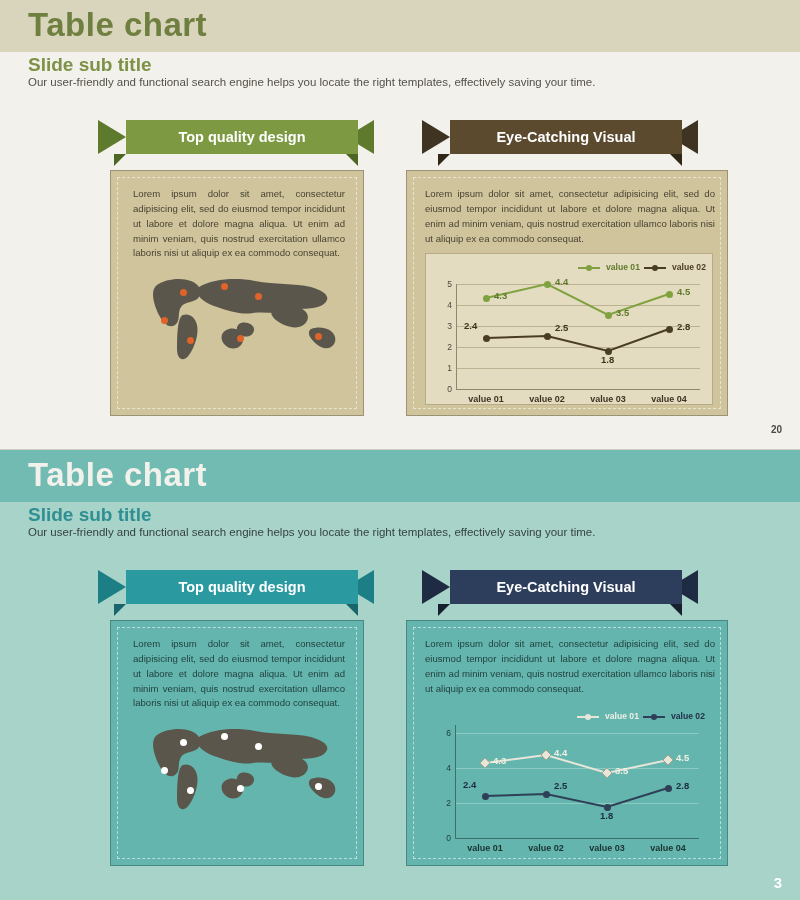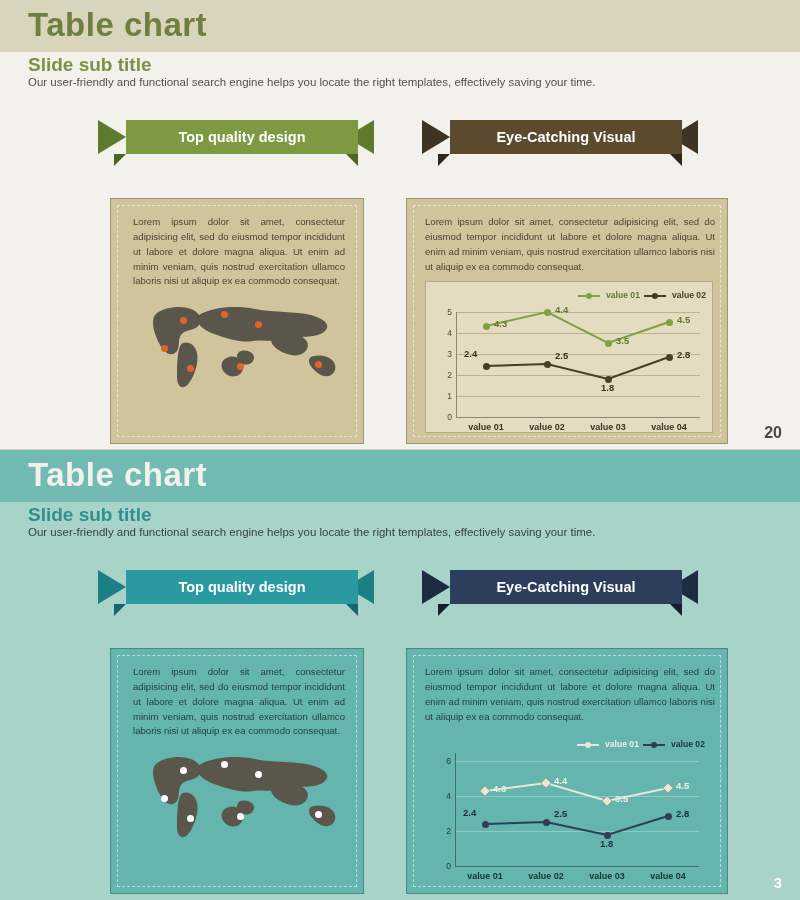--- a/index.html
+++ b/index.html
@@ -10,33 +10,33 @@
     overflow:hidden;
   }
   .slide{position:relative;width:800px;height:450px;overflow:hidden;}
 
   
   .s1{background:#f2f1ec;}
   .s1 .titlebar{position:absolute;left:0;top:0;width:800px;height:52px;background:#d9d5bd;}
   .s1 .title{position:absolute;left:28px;top:6px;font-size:33px;font-weight:bold;color:#6f7f3f;letter-spacing:.5px;}
   .s1 .subtitle{position:absolute;left:28px;top:54px;font-size:19px;font-weight:bold;color:#7d9147;}
   .s1 .lead{position:absolute;left:28px;top:76px;font-size:11.5px;color:#555149;}
-  .s1 .pagenum{position:absolute;right:18px;top:424px;font-size:16px;font-weight:bold;color:#4c4a42;}
+  .s1 .pagenum{position:absolute;right:18px;top:424px;font-size:10px;font-weight:bold;color:#4c4a42;}
 
   
   .ribbon{position:absolute;height:34px;}
   .ribbon .band{position:absolute;left:28px;top:0;height:34px;width:232px;display:flex;align-items:center;justify-content:center;
     color:#ffffff;font-size:14.5px;font-weight:bold;}
   .ribbon .tail-l{position:absolute;left:0;top:0;width:0;height:0;border-style:solid;}
   .ribbon .tail-r{position:absolute;right:0;top:0;width:0;height:0;border-style:solid;}
   .ribbon .fold-l{position:absolute;left:16px;top:34px;width:0;height:0;border-style:solid;}
   .ribbon .fold-r{position:absolute;right:16px;top:34px;width:0;height:0;border-style:solid;}
 
   
-  .panel{position:absolute;border:1px solid rgba(0,0,0,.25);margin-top:28px;}
+  .panel{position:absolute;border:1px solid rgba(0,0,0,.25);}
   .panel .inner{position:absolute;left:6px;top:6px;right:6px;bottom:6px;border:1px dashed rgba(255,255,255,.55);}
   .ptext{position:absolute;left:22px;top:16px;width:212px;font-size:9.6px;line-height:1.55;text-align:justify;}
   .ptext-w{position:absolute;left:18px;top:16px;width:290px;font-size:9.6px;line-height:1.55;text-align:justify;}
 
   
   .map{position:absolute;left:14px;top:96px;width:228px;height:112px;}
   .dot{position:absolute;width:7px;height:7px;border-radius:50%;}
 
   
   .chart{position:absolute;}

